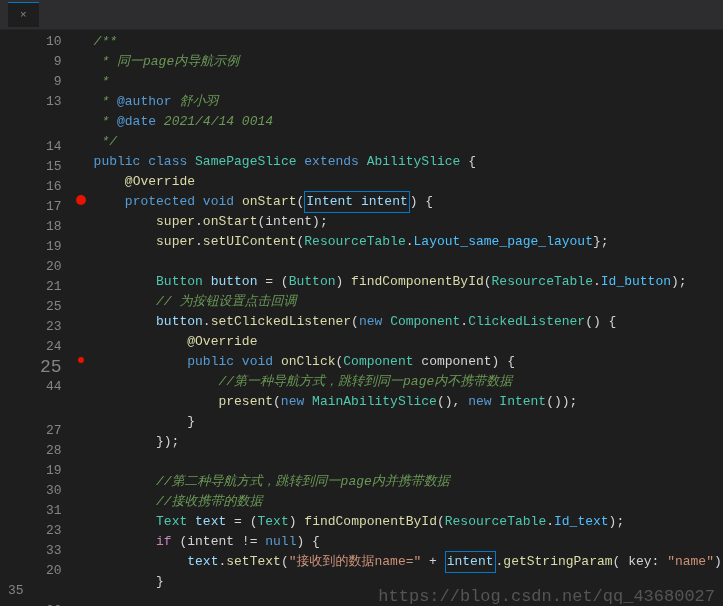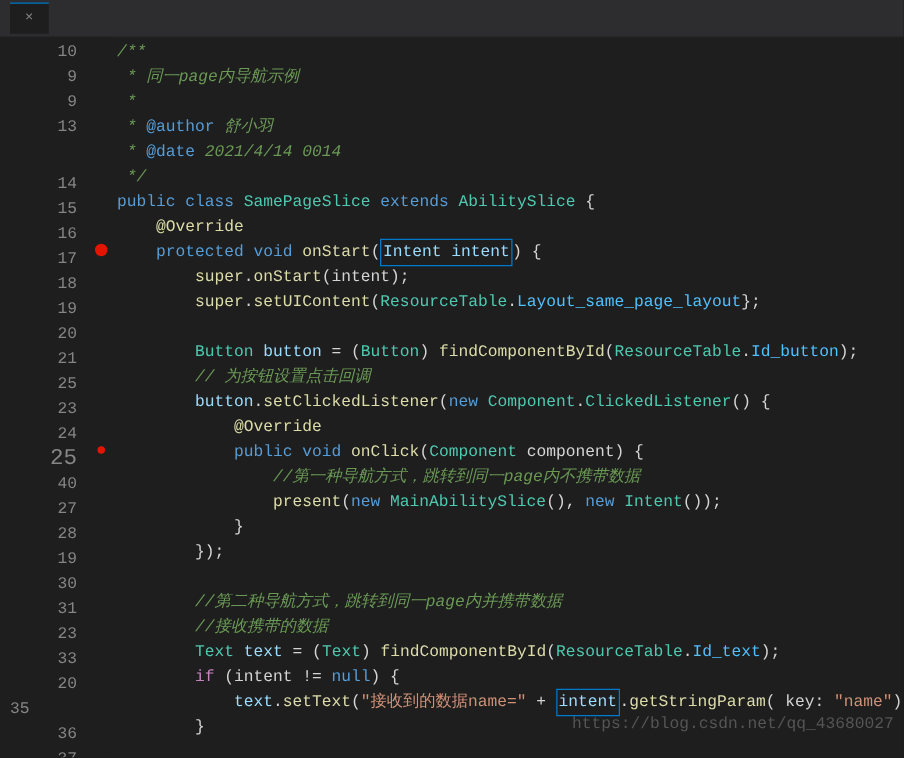--- a/index.html
+++ b/index.html
@@ -61,24 +61,24 @@
     }
     .code-line {
       height: 20px;
       display: flex;
       align-items: center;
       padding-left: 2px;
       position: relative;
     }
     .watermark {
       position: fixed;
-      bottom: 20px;
+      bottom: 0;
       right: 8px;
       color: #555;
-      font-size: 13px;
+      font-size: 17px;
     }
     .gutter-col {
       width: 14px;
       background: #1e1e1e;
       flex-shrink: 0;
       position: relative;
     }
     .breakpoint {
       width: 10px;
       height: 10px;
@@ -109,22 +109,22 @@
       <div style="height: 20px; line-height: 20px; color: rgb(133, 133, 133); font-size: 13px; text-align: right; padding-right: 4px;">16</div>
       <div style="height: 20px; line-height: 20px; color: rgb(133, 133, 133); font-size: 13px; text-align: right; padding-right: 4px;">17</div>
       <div style="height: 20px; line-height: 20px; color: rgb(133, 133, 133); font-size: 13px; text-align: right; padding-right: 4px;">18</div>
       <div style="height: 20px; line-height: 20px; color: rgb(133, 133, 133); font-size: 13px; text-align: right; padding-right: 4px;">19</div>
       <div style="height: 20px; line-height: 20px; color: rgb(133, 133, 133); font-size: 13px; text-align: right; padding-right: 4px;">20</div>
       <div style="height: 20px; line-height: 20px; color: rgb(133, 133, 133); font-size: 13px; text-align: right; padding-right: 4px;">21</div>
       <div style="height: 20px; line-height: 20px; color: rgb(133, 133, 133); font-size: 13px; text-align: right; padding-right: 4px;">25</div>
       <div style="height: 20px; line-height: 20px; color: rgb(133, 133, 133); font-size: 13px; text-align: right; padding-right: 4px;">23</div>
       <div style="height: 20px; line-height: 20px; color: rgb(133, 133, 133); font-size: 13px; text-align: right; padding-right: 4px;">24</div>
       <div style="height: 20px; line-height: 20px; color: rgb(133, 133, 133); font-size: 18px; text-align: right; padding-right: 4px; margin-left: 32px;">25</div>
-      <div style="height: 20px; line-height: 20px; color: rgb(133, 133, 133); font-size: 13px; text-align: right; padding-right: 4px;">40</div>
-      <div style="height: 20px; line-height: 20px; color: rgb(133, 133, 133); font-size: 13px; text-align: right; padding-right: 4px;">27</div>
+      <div style="height: 20px; line-height: 20px; color: rgb(133, 133, 133); font-size: 13px; text-align: right; padding-right: 4px;">44</div>
+      <div style="height: 20px; line-height: 20px; color: rgb(133, 133, 133); font-size: 13px; text-align: right; padding-right: 4px; margin-top: 24px;">27</div>
       <div style="height: 20px; line-height: 20px; color: rgb(133, 133, 133); font-size: 13px; text-align: right; padding-right: 4px;">28</div>
       <div style="height: 20px; line-height: 20px; color: rgb(133, 133, 133); font-size: 13px; text-align: right; padding-right: 4px;">19</div>
       <div style="height: 20px; line-height: 20px; color: rgb(133, 133, 133); font-size: 13px; text-align: right; padding-right: 4px;">30</div>
       <div style="height: 20px; line-height: 20px; color: rgb(133, 133, 133); font-size: 13px; text-align: right; padding-right: 4px;">31</div>
       <div style="height: 20px; line-height: 20px; color: rgb(133, 133, 133); font-size: 13px; text-align: right; padding-right: 4px;">23</div>
       <div style="height: 20px; line-height: 20px; color: rgb(133, 133, 133); font-size: 13px; text-align: right; padding-right: 4px;">33</div>
       <div style="height: 20px; line-height: 20px; color: rgb(133, 133, 133); font-size: 13px; text-align: right; padding-right: 4px;">20</div>
       <div style="height: 20px; line-height: 20px; color: rgb(133, 133, 133); font-size: 13px; text-align: left; padding-right: 4px;">35</div>
       <div style="height: 20px; line-height: 20px; color: rgb(133, 133, 133); font-size: 13px; text-align: right; padding-right: 4px;">36</div>
       <div style="height: 20px; line-height: 20px; color: rgb(133, 133, 133); font-size: 13px; text-align: right; padding-right: 4px;">37</div>

